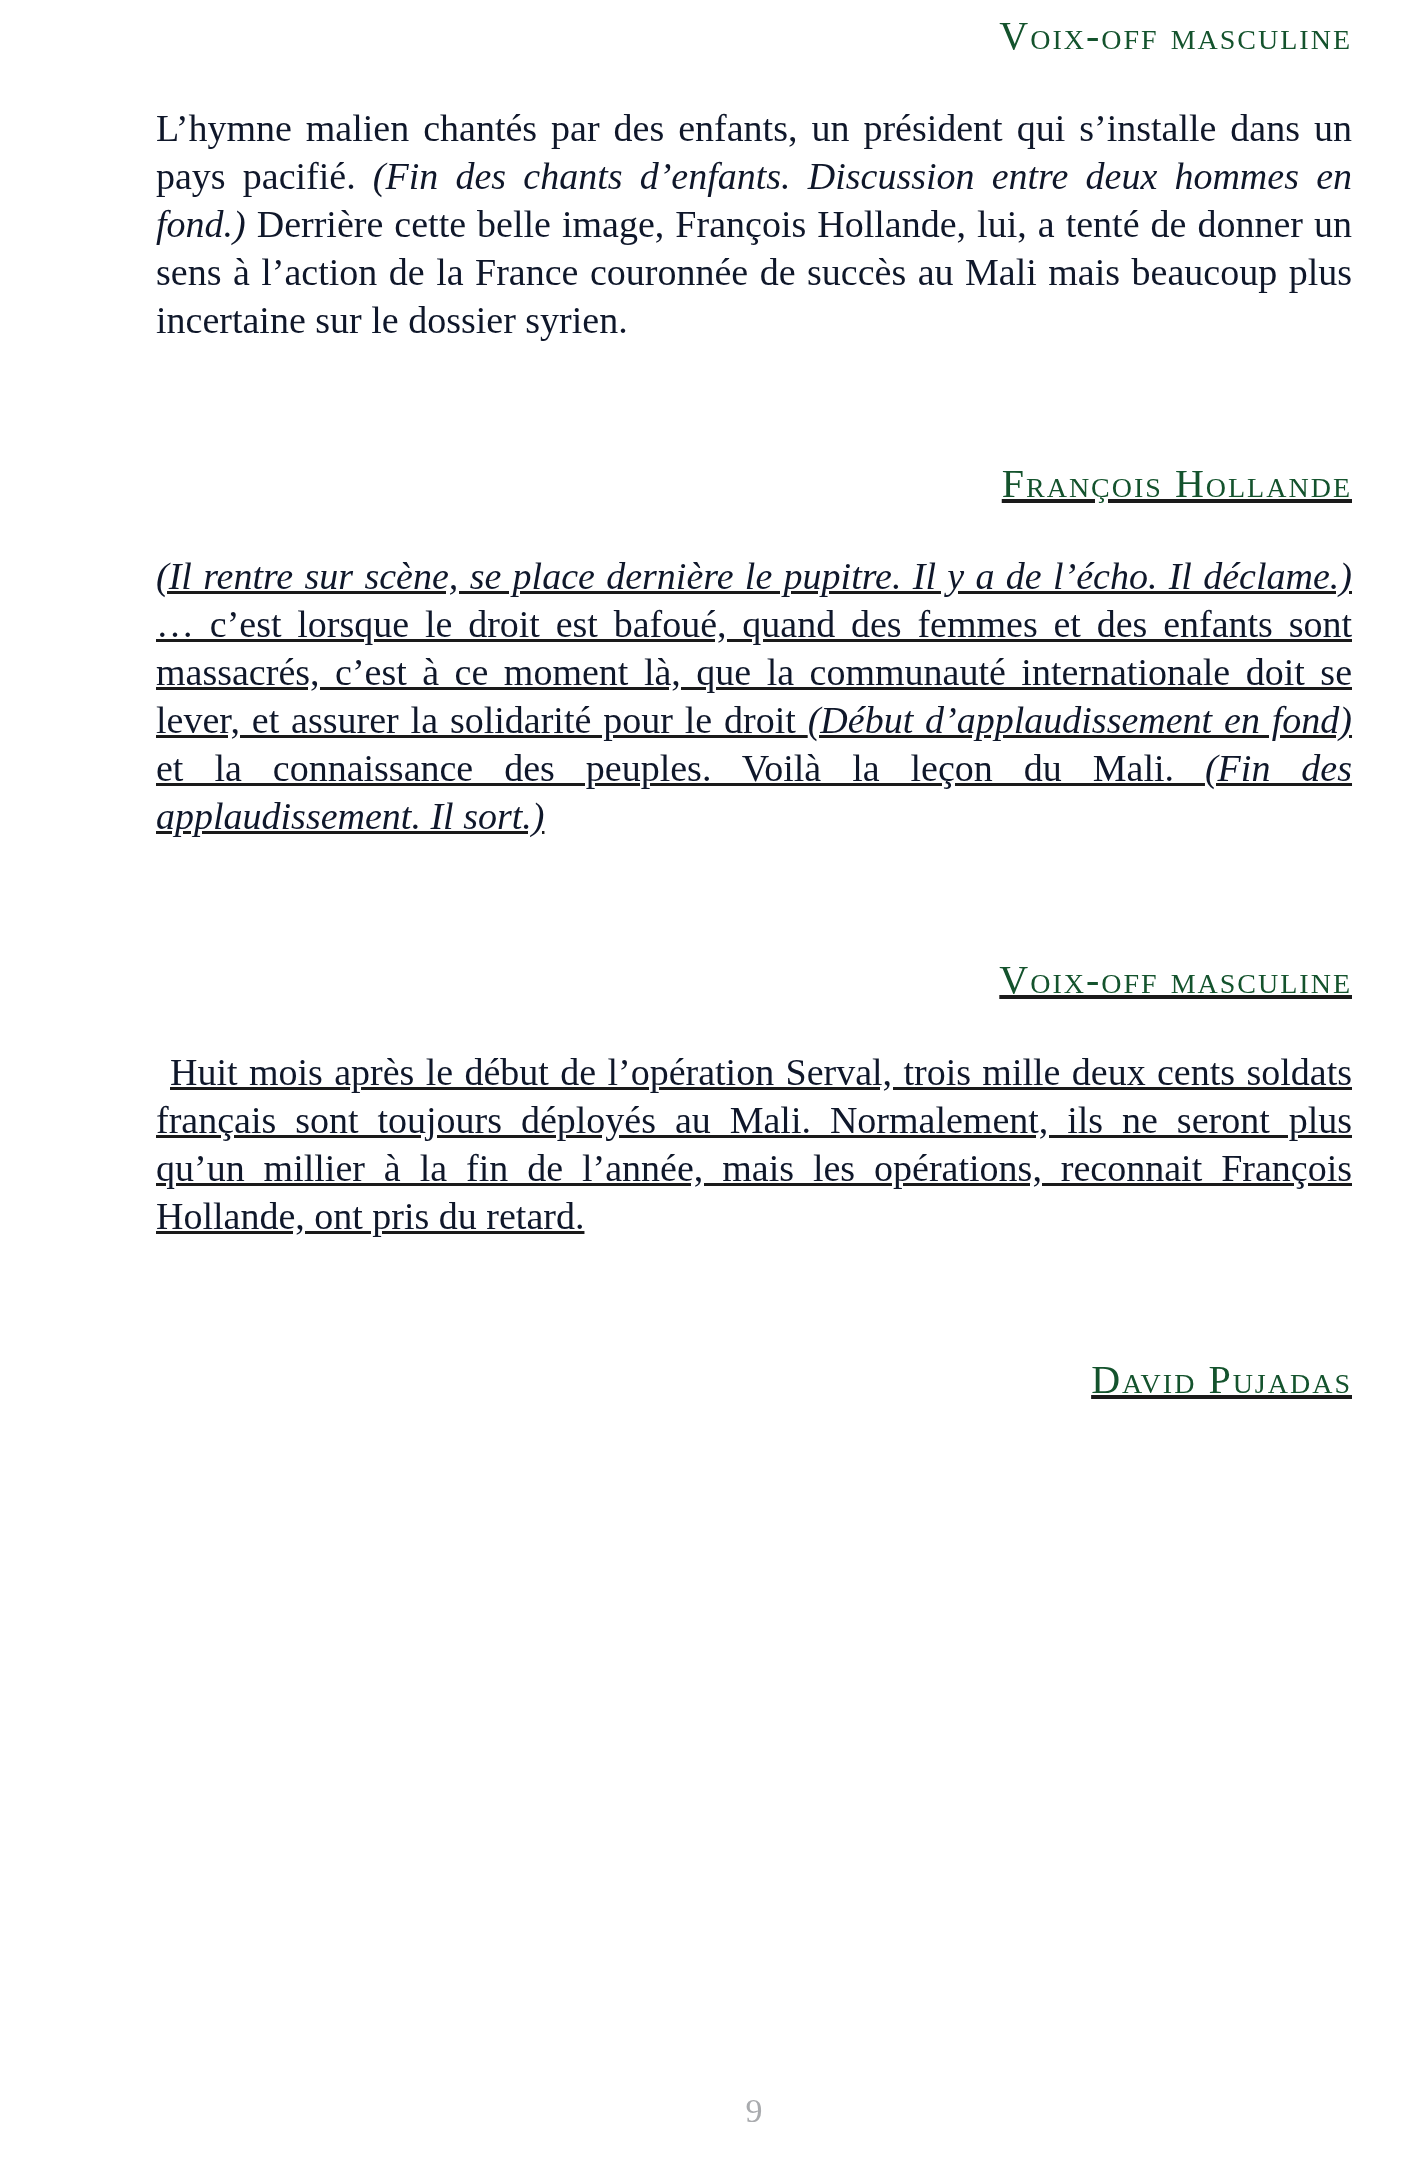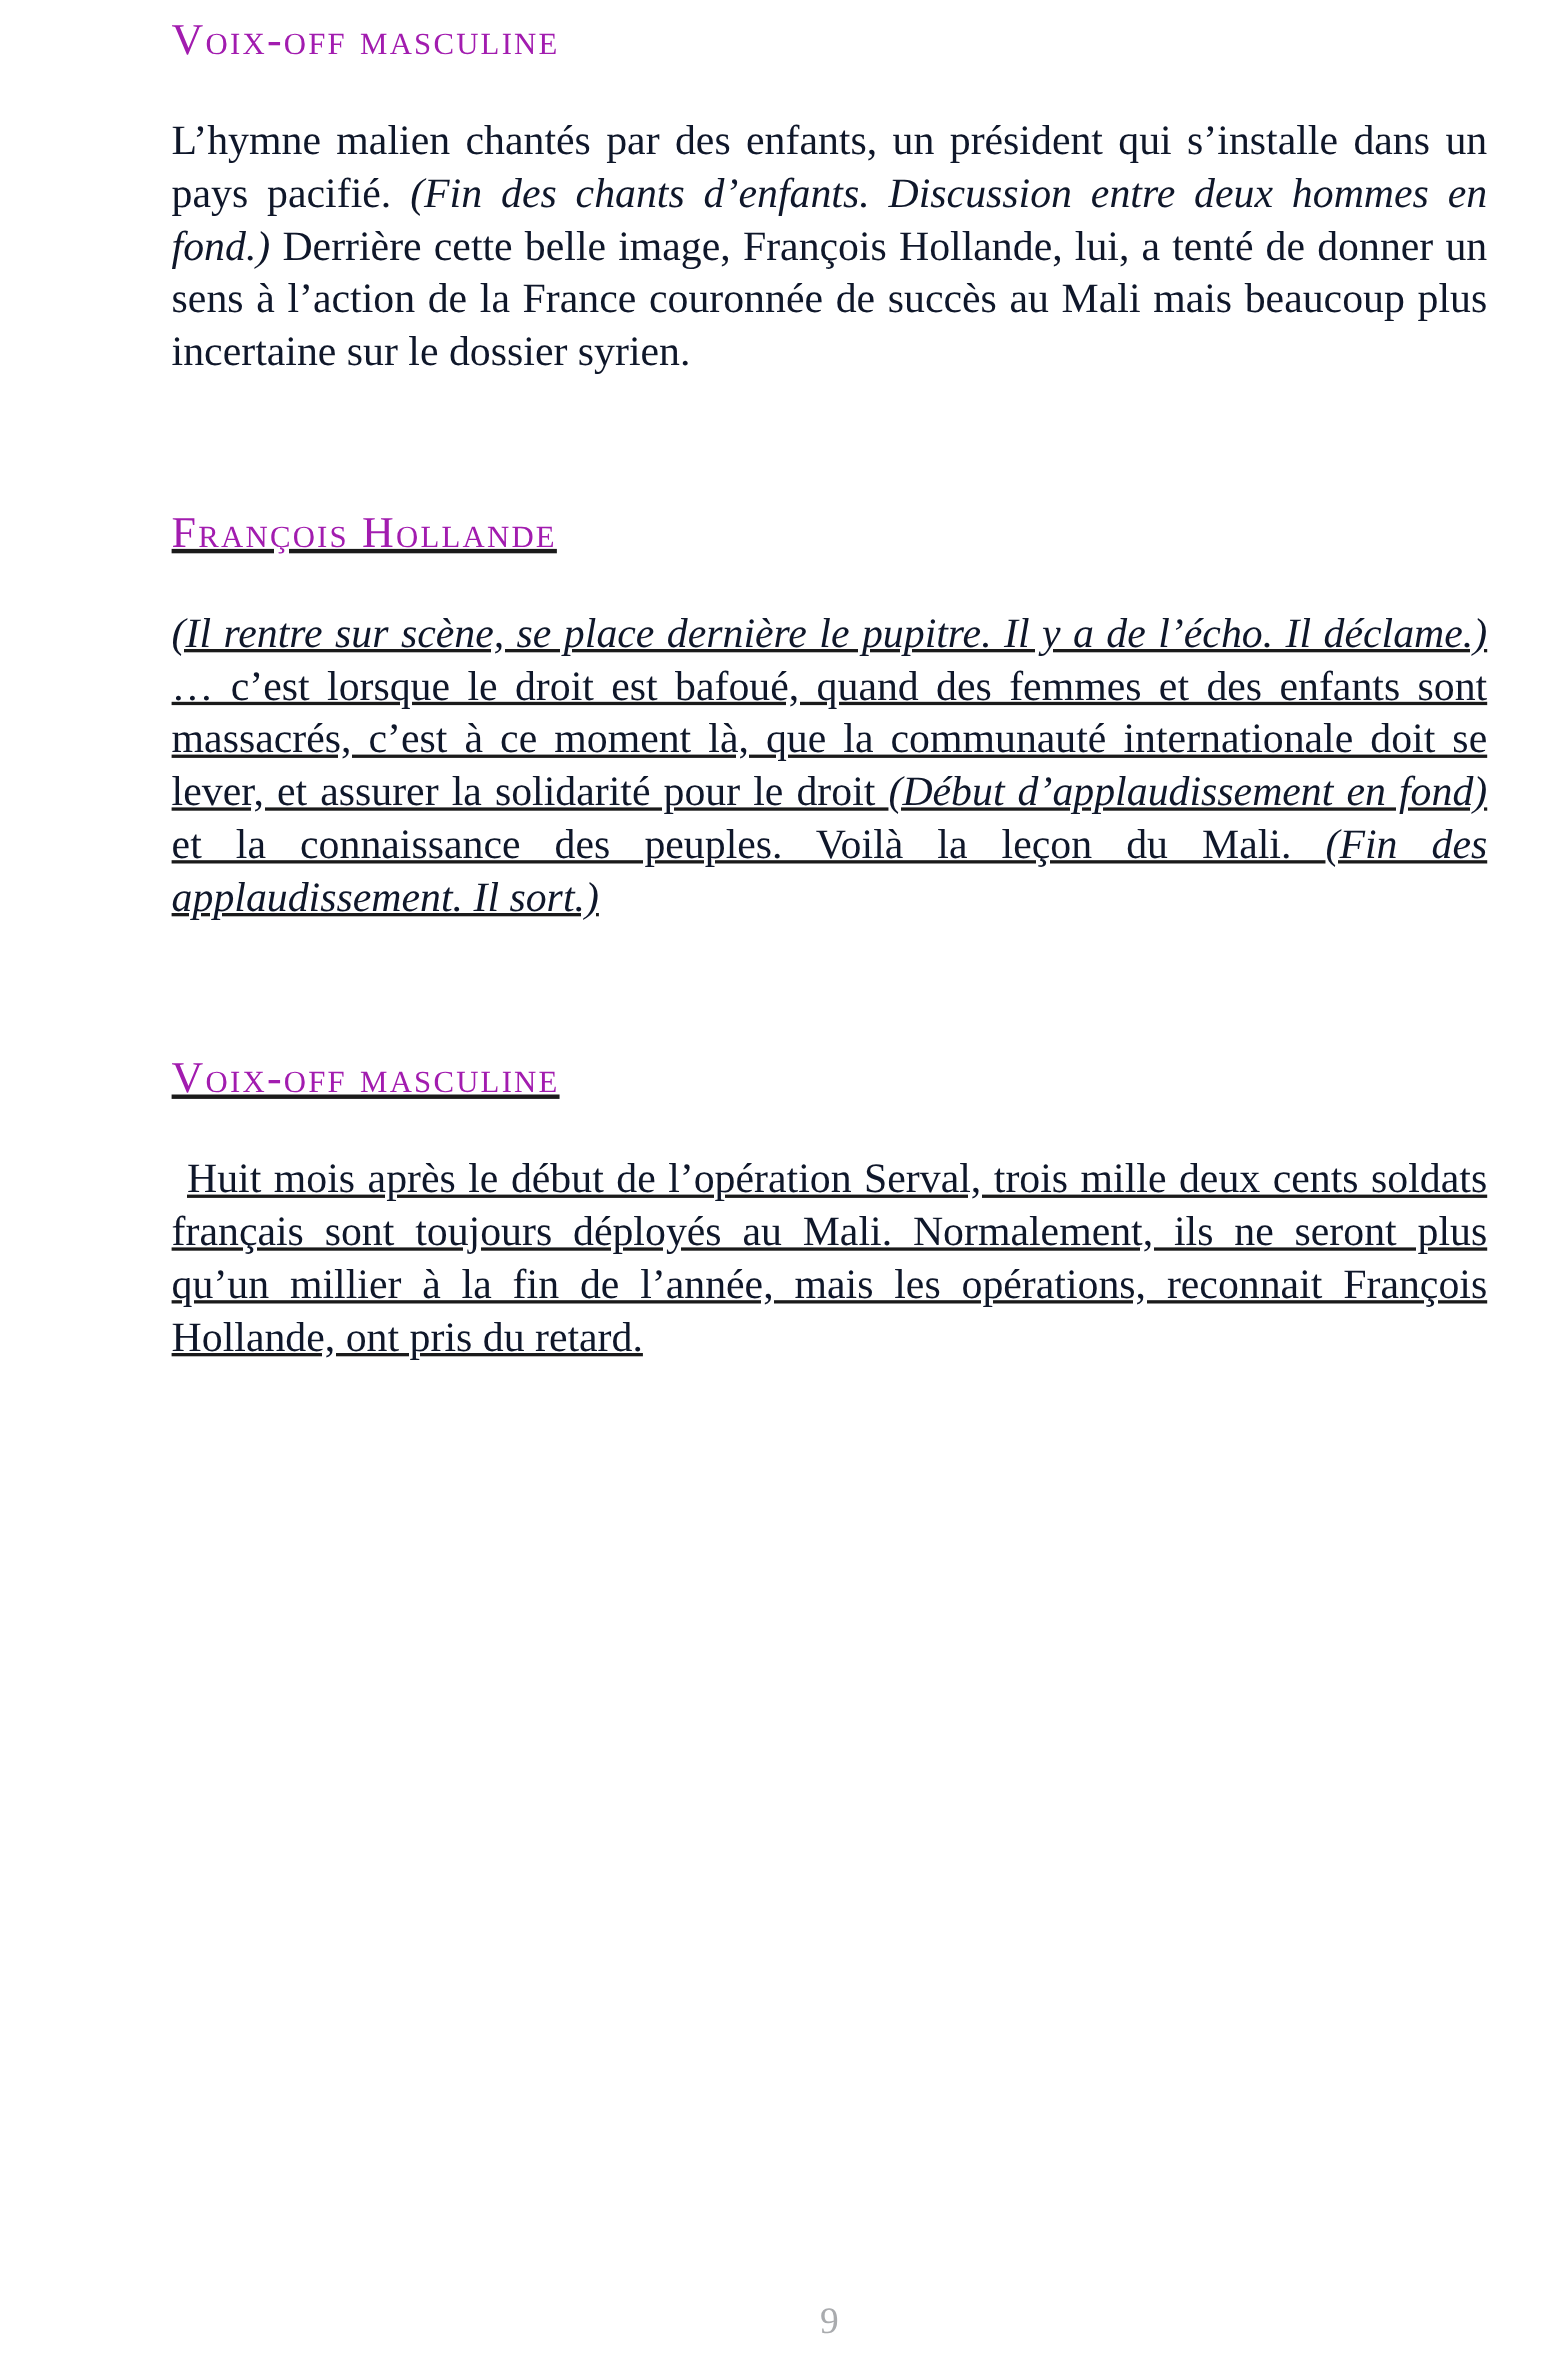--- a/index.html
+++ b/index.html
@@ -20,27 +20,27 @@
     top: 0;
     width: 1196px;
     padding-top: 12px;
   }
   .section + .section {
     margin-top: 116px;
     text-decoration: underline;
   }
   .heading {
     margin: 0;
-    text-align: left;
+    text-align: right;
     font-variant: small-caps;
     font-size: 40px;
     font-weight: 400;
     letter-spacing: 2px;
     line-height: 48px;
-    color: #a21caf;
+    color: #14532d;
   }
   .para {
     margin: 44px 0 0 0;
     font-size: 38px;
     line-height: 48px;
     text-align: justify;
     color: #0f172a;
   }
   .para.indented {
     text-indent: 14px;
@@ -75,17 +75,18 @@
     <h2 class="heading">François Hollande</h2>
     <p class="para"><em class="seg-italic">(Il rentre sur scène, se place dernière le pupitre. Il y a de l’écho. Il déclame.)</em><span class="seg-roman"> … c’est lorsque le droit est bafoué, quand des femmes et des enfants sont massacrés, c’est à ce moment là, que la communauté internationale doit se lever, et assurer la solidarité pour le droit </span><em class="seg-italic">(Début d’applaudissement en fond)</em><span class="seg-roman"> et la connaissance des peuples. Voilà la leçon du Mali. </span><em class="seg-italic">(Fin des applaudissement. Il sort.)</em></p>
   </section>
 
   <section class="section">
     <h2 class="heading">Voix-off masculine</h2>
     <p class="para indented"><span class="seg-roman">Huit mois après le début de l’opération Serval, trois mille deux cents soldats français sont toujours déployés au Mali. Normalement, ils ne seront plus qu’un millier à la fin de l’année, mais les opérations, reconnait François Hollande, ont pris du retard.</span></p>
   </section>
 
   <section class="section">
+    <h2 class="heading">David Pujadas</h2>
   </section>
 </div>
 </main>
 
 <div class="page-number">9</div>
 
 </body></html>

